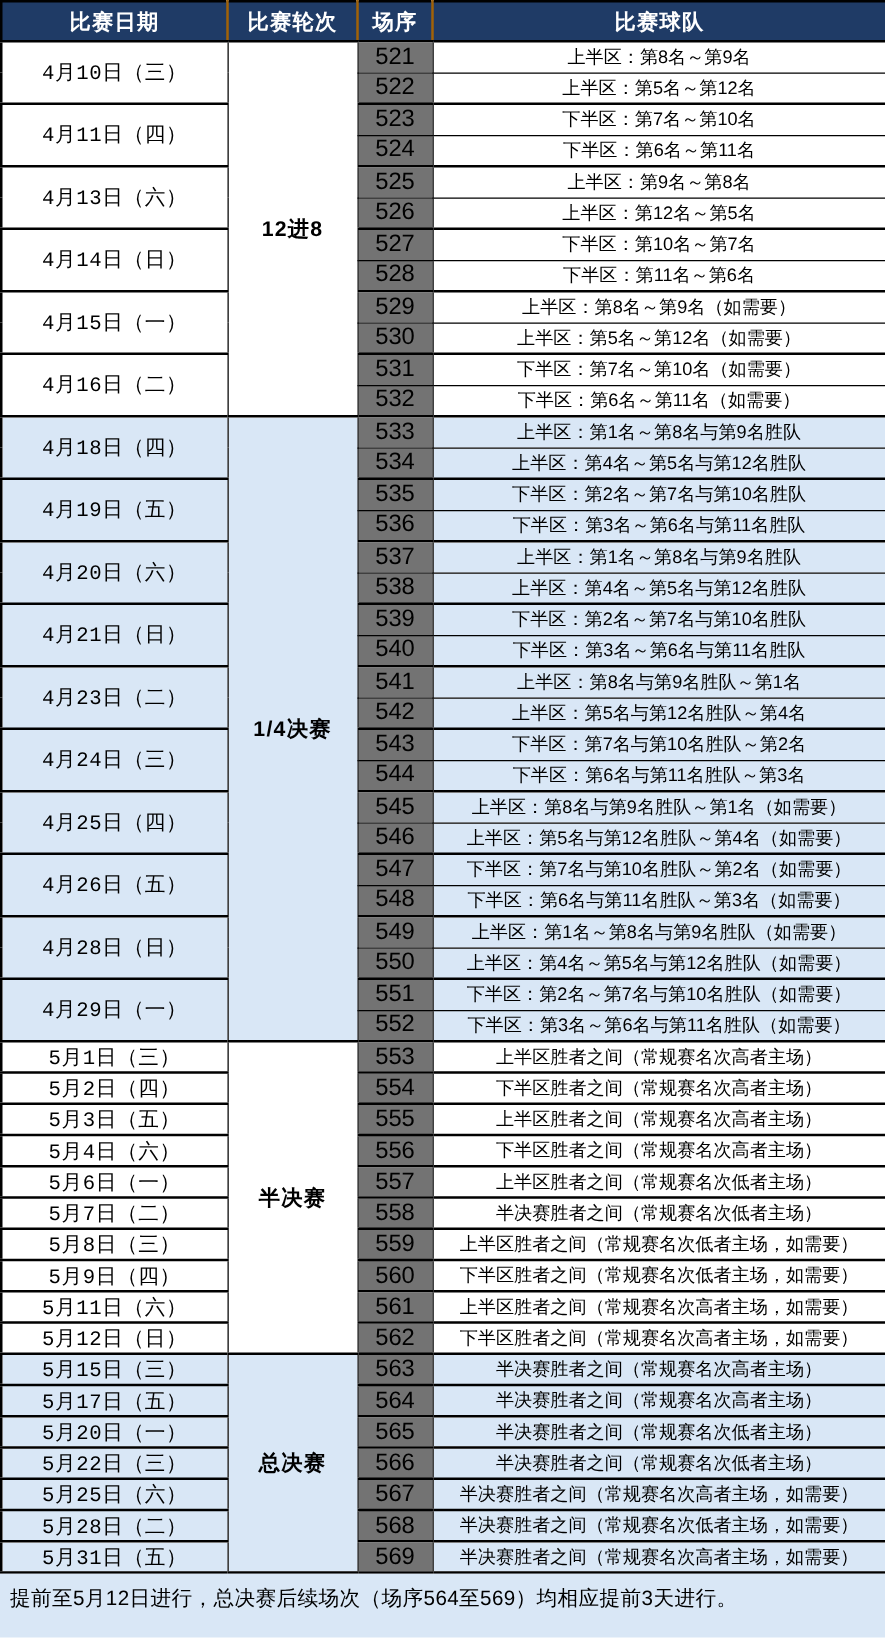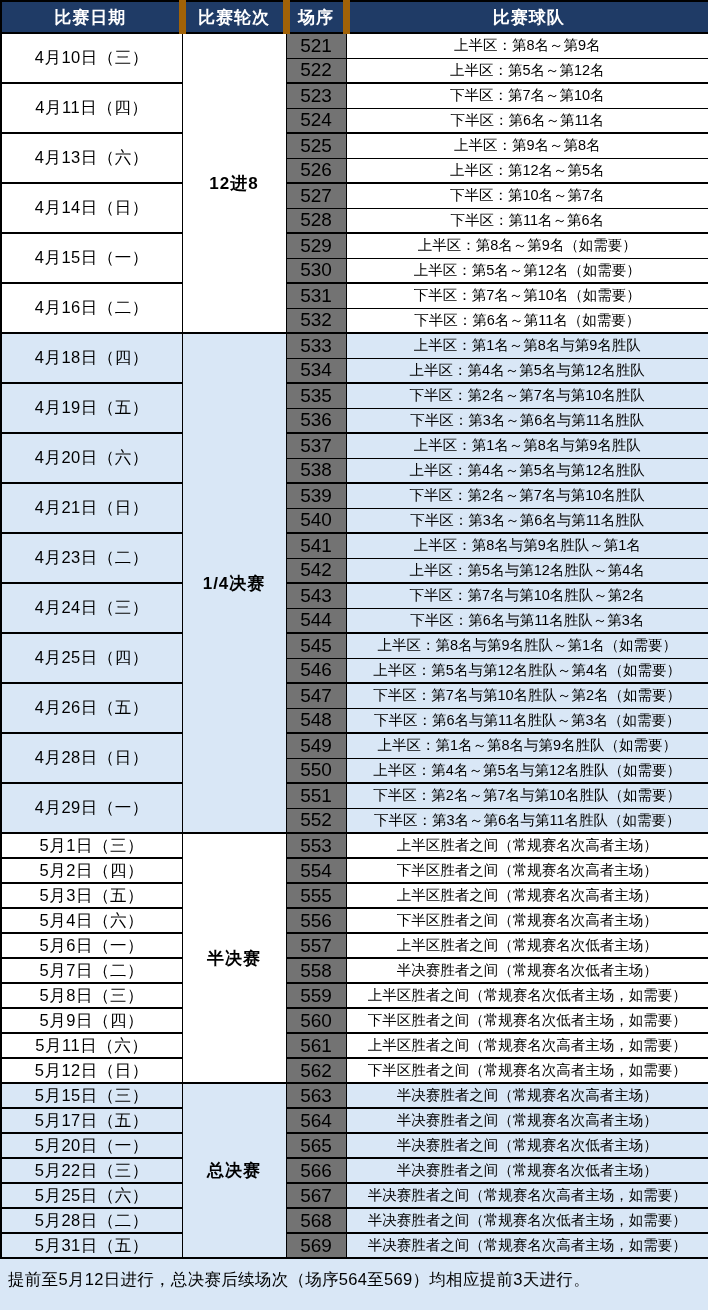--- a/index.html
+++ b/index.html
@@ -23,31 +23,31 @@
   col.c-team{width:363px;}
   thead th{
     height:28px;
     background:#1f3b66;
     color:#fff;
     font-size:17px;
     font-weight:bold;
     border-bottom:2px solid #000;
     letter-spacing:1px;
   }
-  thead th + th{border-left:7px solid #a16207;}
+  thead th + th{border-left:2px solid #a16207;}
   tbody tr{height:25px;}
   tbody td{
     border:1px solid #000;
     text-align:center;
     vertical-align:middle;
     padding:0;
     overflow:hidden;
     white-space:nowrap;
   }
-  td.date{font-size:16.5px;letter-spacing:.5px;border-bottom-width:2px;}
+  td.date{font-size:16.5px;letter-spacing:.5px;border-bottom-width:2px;font-family:Liberation Mono, monospace;}
   td.round{font-size:17px;letter-spacing:1px;border-bottom-width:2px;font-weight:bold;}
   td.no{font-size:19px;background:#737373;}
   td.team{font-size:14.5px;}
   tr.gend td.no, tr.gend td.team{border-bottom-width:2px;}
   .blue{background:#d9e7f6;}
   .white{background:#ffffff;}
   .footnote{
     background:#d9e7f6;
     padding:9px 8px 0 8px;
     font-size:16.5px;

